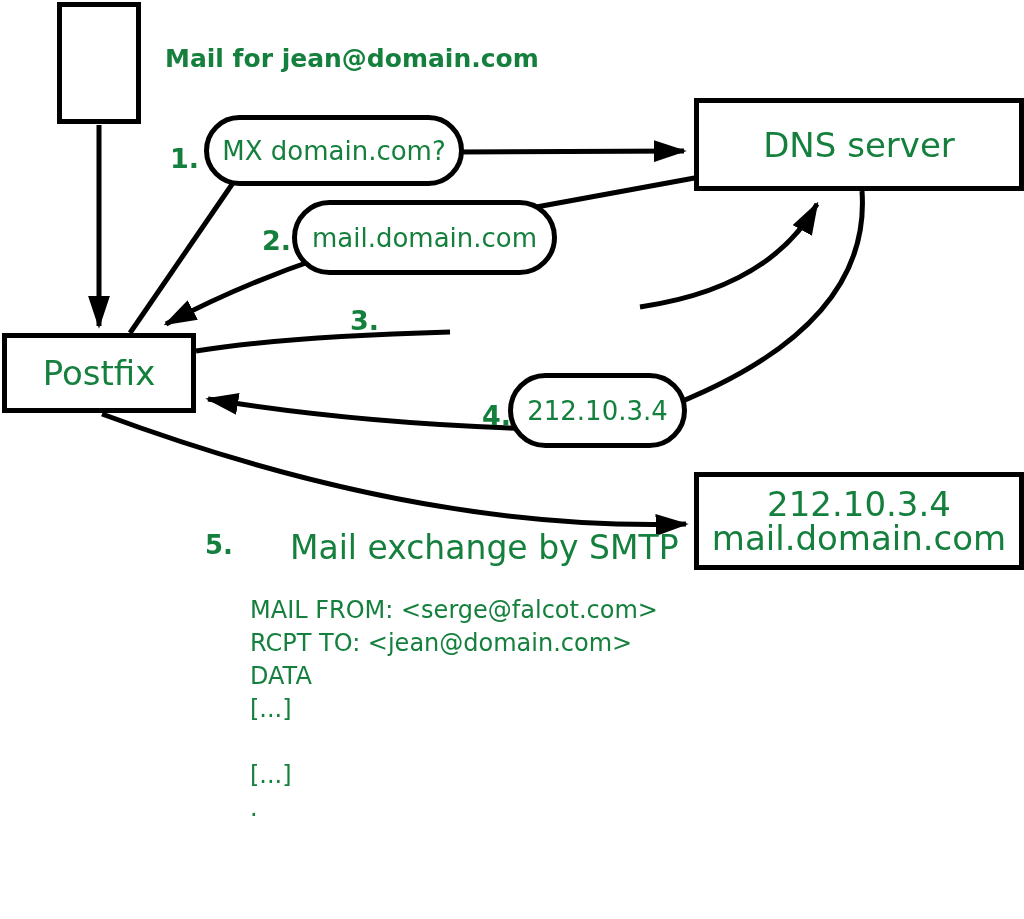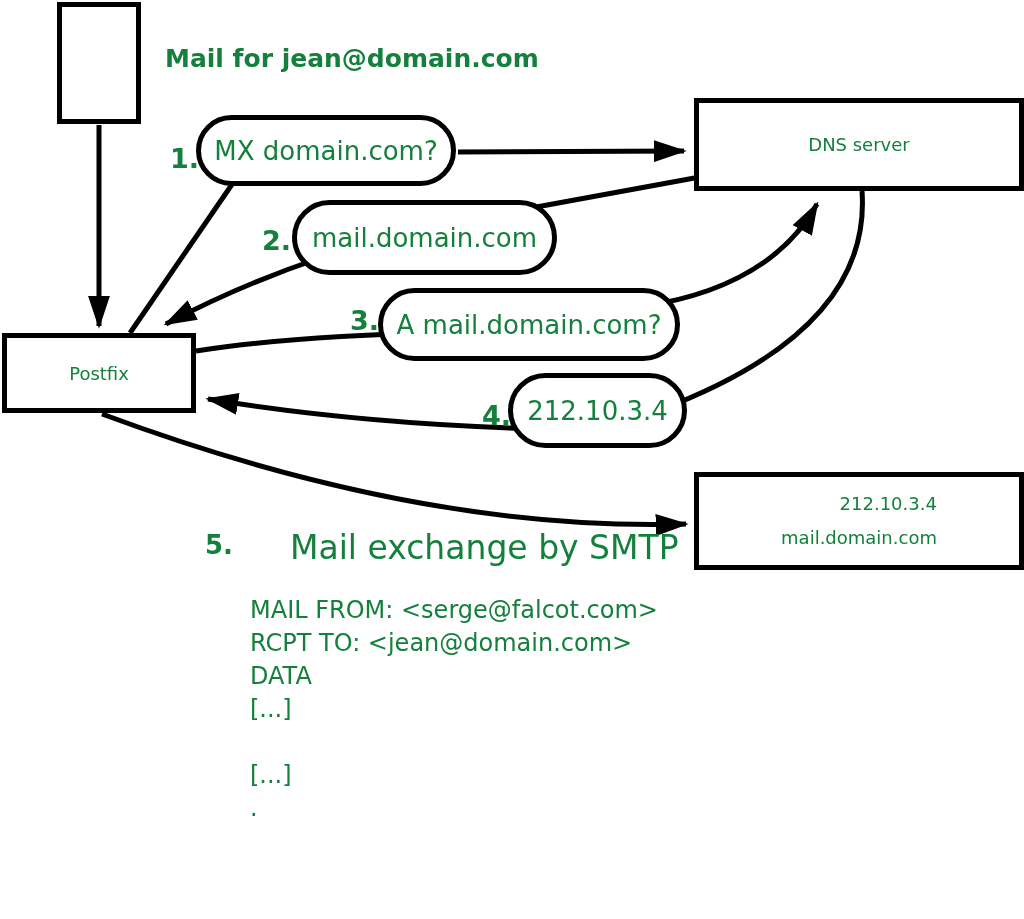--- a/index.html
+++ b/index.html
@@ -18,22 +18,22 @@
     width: 1024px; height: 919px;
   }
   .box {
     position: absolute;
     box-sizing: border-box;
     border: 5px solid #000;
     background: #fff;
     display: flex;
     align-items: center;
     justify-content: center;
-    font-size: 18px;
-    text-align: right;
+    font-size: 34px;
+    text-align: center;
   }
   .pill {
     position: absolute;
     box-sizing: border-box;
     border: 5px solid #000;
     background: #fff;
     border-radius: 40px;
     display: flex;
     align-items: center;
     justify-content: center;
@@ -113,33 +113,30 @@
   </div>
 
   <div class="box" style="left:694px; top:472px; width:330px; height:98px;">
     <div class="dest-lines">
       <div>212.10.3.4</div>
       <div>mail.domain.com</div>
     </div>
   </div>
 
   <div class="num" style="left:170px; top:145px;">1.</div>
-  <div class="pill" style="left:196px; top:115px; width:260px; height:71px;">
+  <div class="pill" style="left:204px; top:115px; width:260px; height:71px;">
     <span>MX domain.com?</span>
   </div>
 
   <div class="num" style="left:262px; top:227px;">2.</div>
   <div class="pill" style="left:292px; top:200px; width:265px; height:75px;">
     <span>mail.domain.com</span>
   </div>
 
   <div class="num" style="left:350px; top:307px;">3.</div>
-  <div class="pill" style="left:378px; top:288px; width:302px; height:73px;">
-    <span>A mail.domain.com?</span>
-  </div>
 
   <div class="num" style="left:482px; top:402px;">4.</div>
   <div class="pill" style="left:508px; top:373px; width:179px; height:75px;">
     <span>212.10.3.4</span>
   </div>
 
   <div class="num" style="left:205px; top:532px; font-size:26px;">5.</div>
   <div class="step5-label">Mail exchange by SMTP</div>
 
   <div class="smtp">

